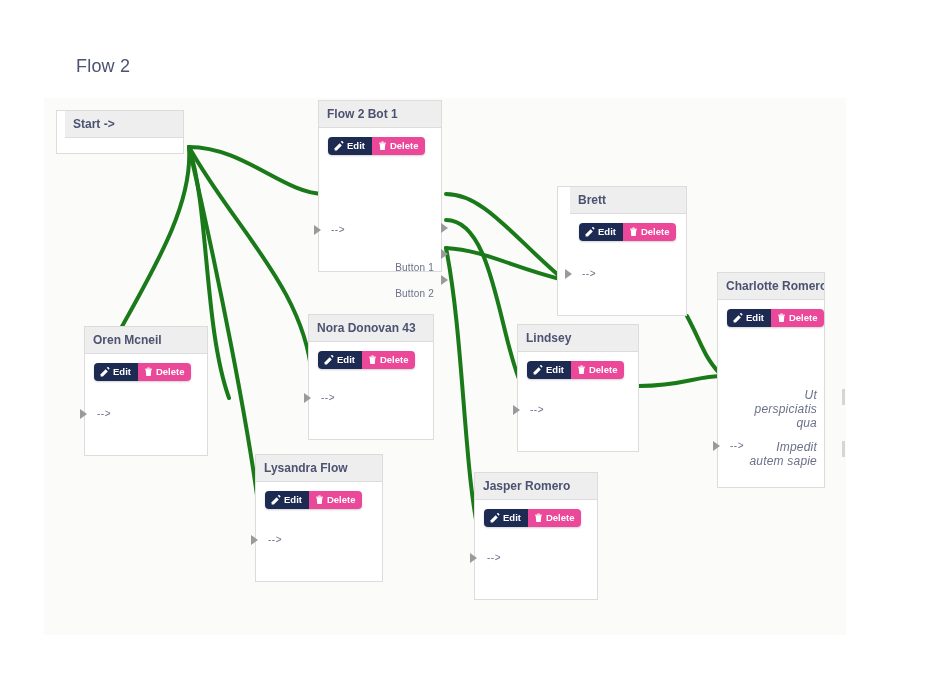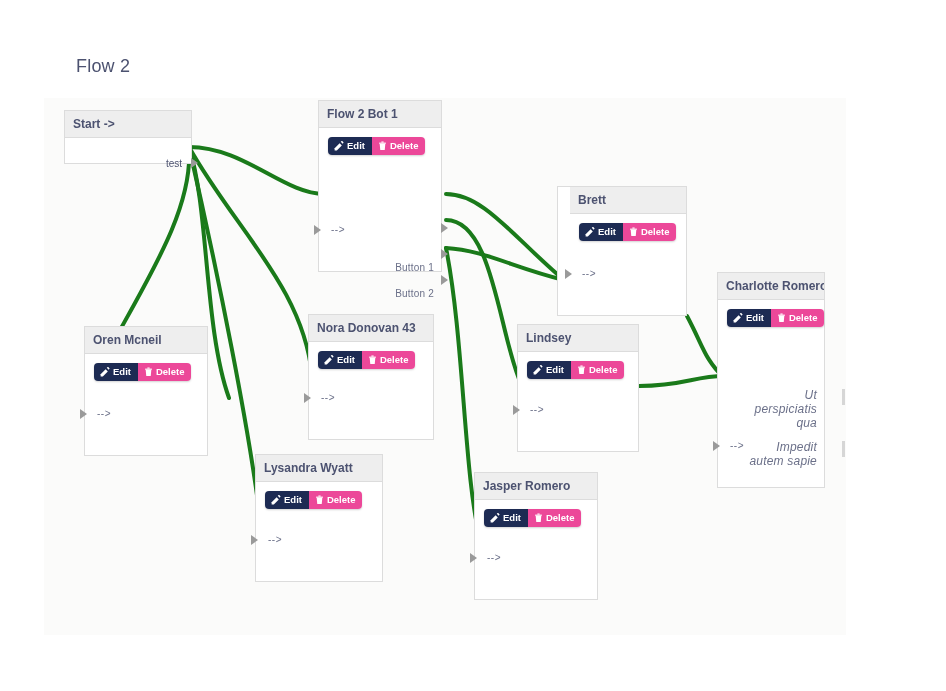--- a/index.html
+++ b/index.html
@@ -181,26 +181,22 @@
         <path d="M 145 49 C 175 180 205 330 216 420" fill="none" stroke="#1a7a1a" stroke-width="4" stroke-linecap="round"></path>
         <path d="M 145 49 C 165 110 160 230 185 300" fill="none" stroke="#1a7a1a" stroke-width="4" stroke-linecap="round"></path>
         <path d="M 402 96 C 440 96 470 140 520 182" fill="none" stroke="#1a7a1a" stroke-width="4" stroke-linecap="round"></path>
         <path d="M 402 122 C 450 122 455 240 478 288" fill="none" stroke="#1a7a1a" stroke-width="4" stroke-linecap="round"></path>
         <path d="M 402 150 C 440 152 470 170 520 182" fill="none" stroke="#1a7a1a" stroke-width="4" stroke-linecap="round"></path>
         <path d="M 402 150 C 420 240 420 380 436 440" fill="none" stroke="#1a7a1a" stroke-width="4" stroke-linecap="round"></path>
         <path d="M 643 218 C 660 250 660 260 680 280" fill="none" stroke="#1a7a1a" stroke-width="4" stroke-linecap="round"></path>
         <path d="M 595 288 C 640 288 650 278 680 278" fill="none" stroke="#1a7a1a" stroke-width="4" stroke-linecap="round"></path>
       </svg>
     <div id="nodes-layer">
-        <div class="node" style="left: 20px; top: 12px; width: 128px; height: 54px;">
+        <div class="node" style="left: 12px; top: 12px; width: 128px; height: 44px; padding-left: 8px;">
           <div class="node-header">Start -&gt;</div>
-          <div class="node-body">
-            <div class="start-label">test</div>
-            <div class="port-out-marker" style="left: 126px; top: 20px; border-left-color: rgb(154, 154, 154);"></div>
-          </div>
         </div>
         <div class="node" style="left: 274px; top: 2px; width: 124px; height: 172px;">
           <div class="node-header">Flow 2 Bot 1</div>
           <div class="node-body">
             <div class="btn-row">
               <div class="btn btn-edit">
                 <svg width="10" height="10" viewBox="0 0 16 16">
                   <path d="M1 11.5V15h3.5l8-8L9 3.5l-8 8z" fill="#ffffff"></path>
                   <path d="M13.8 4.2l1-1a1.2 1.2 0 0 0 0-1.7l-1.3-1.3a1.2 1.2 0 0 0-1.7 0l-1 1 3 3z" fill="#ffffff"></path>
                 </svg>
@@ -267,21 +263,21 @@
                   <rect x="6" y="0" width="4" height="2" fill="#ffffff"></rect>
                 </svg>
                 <span>Delete</span>
               </div>
             </div>
             <div class="port-in" style="left: 12px; top: 50px;">--&gt;</div>
             <div class="port-in-marker" style="left: -5px; top: 51px;"></div>
           </div>
         </div>
         <div class="node" style="left: 211px; top: 356px; width: 128px; height: 128px;">
-          <div class="node-header">Lysandra Wyatt</div>
+          <div class="node-header">Lysandra Flow</div>
           <div class="node-body">
             <div class="btn-row">
               <div class="btn btn-edit">
                 <svg width="10" height="10" viewBox="0 0 16 16">
                   <path d="M1 11.5V15h3.5l8-8L9 3.5l-8 8z" fill="#ffffff"></path>
                   <path d="M13.8 4.2l1-1a1.2 1.2 0 0 0 0-1.7l-1.3-1.3a1.2 1.2 0 0 0-1.7 0l-1 1 3 3z" fill="#ffffff"></path>
                 </svg>
                 <span>Edit</span>
               </div>
               <div class="btn btn-delete">

